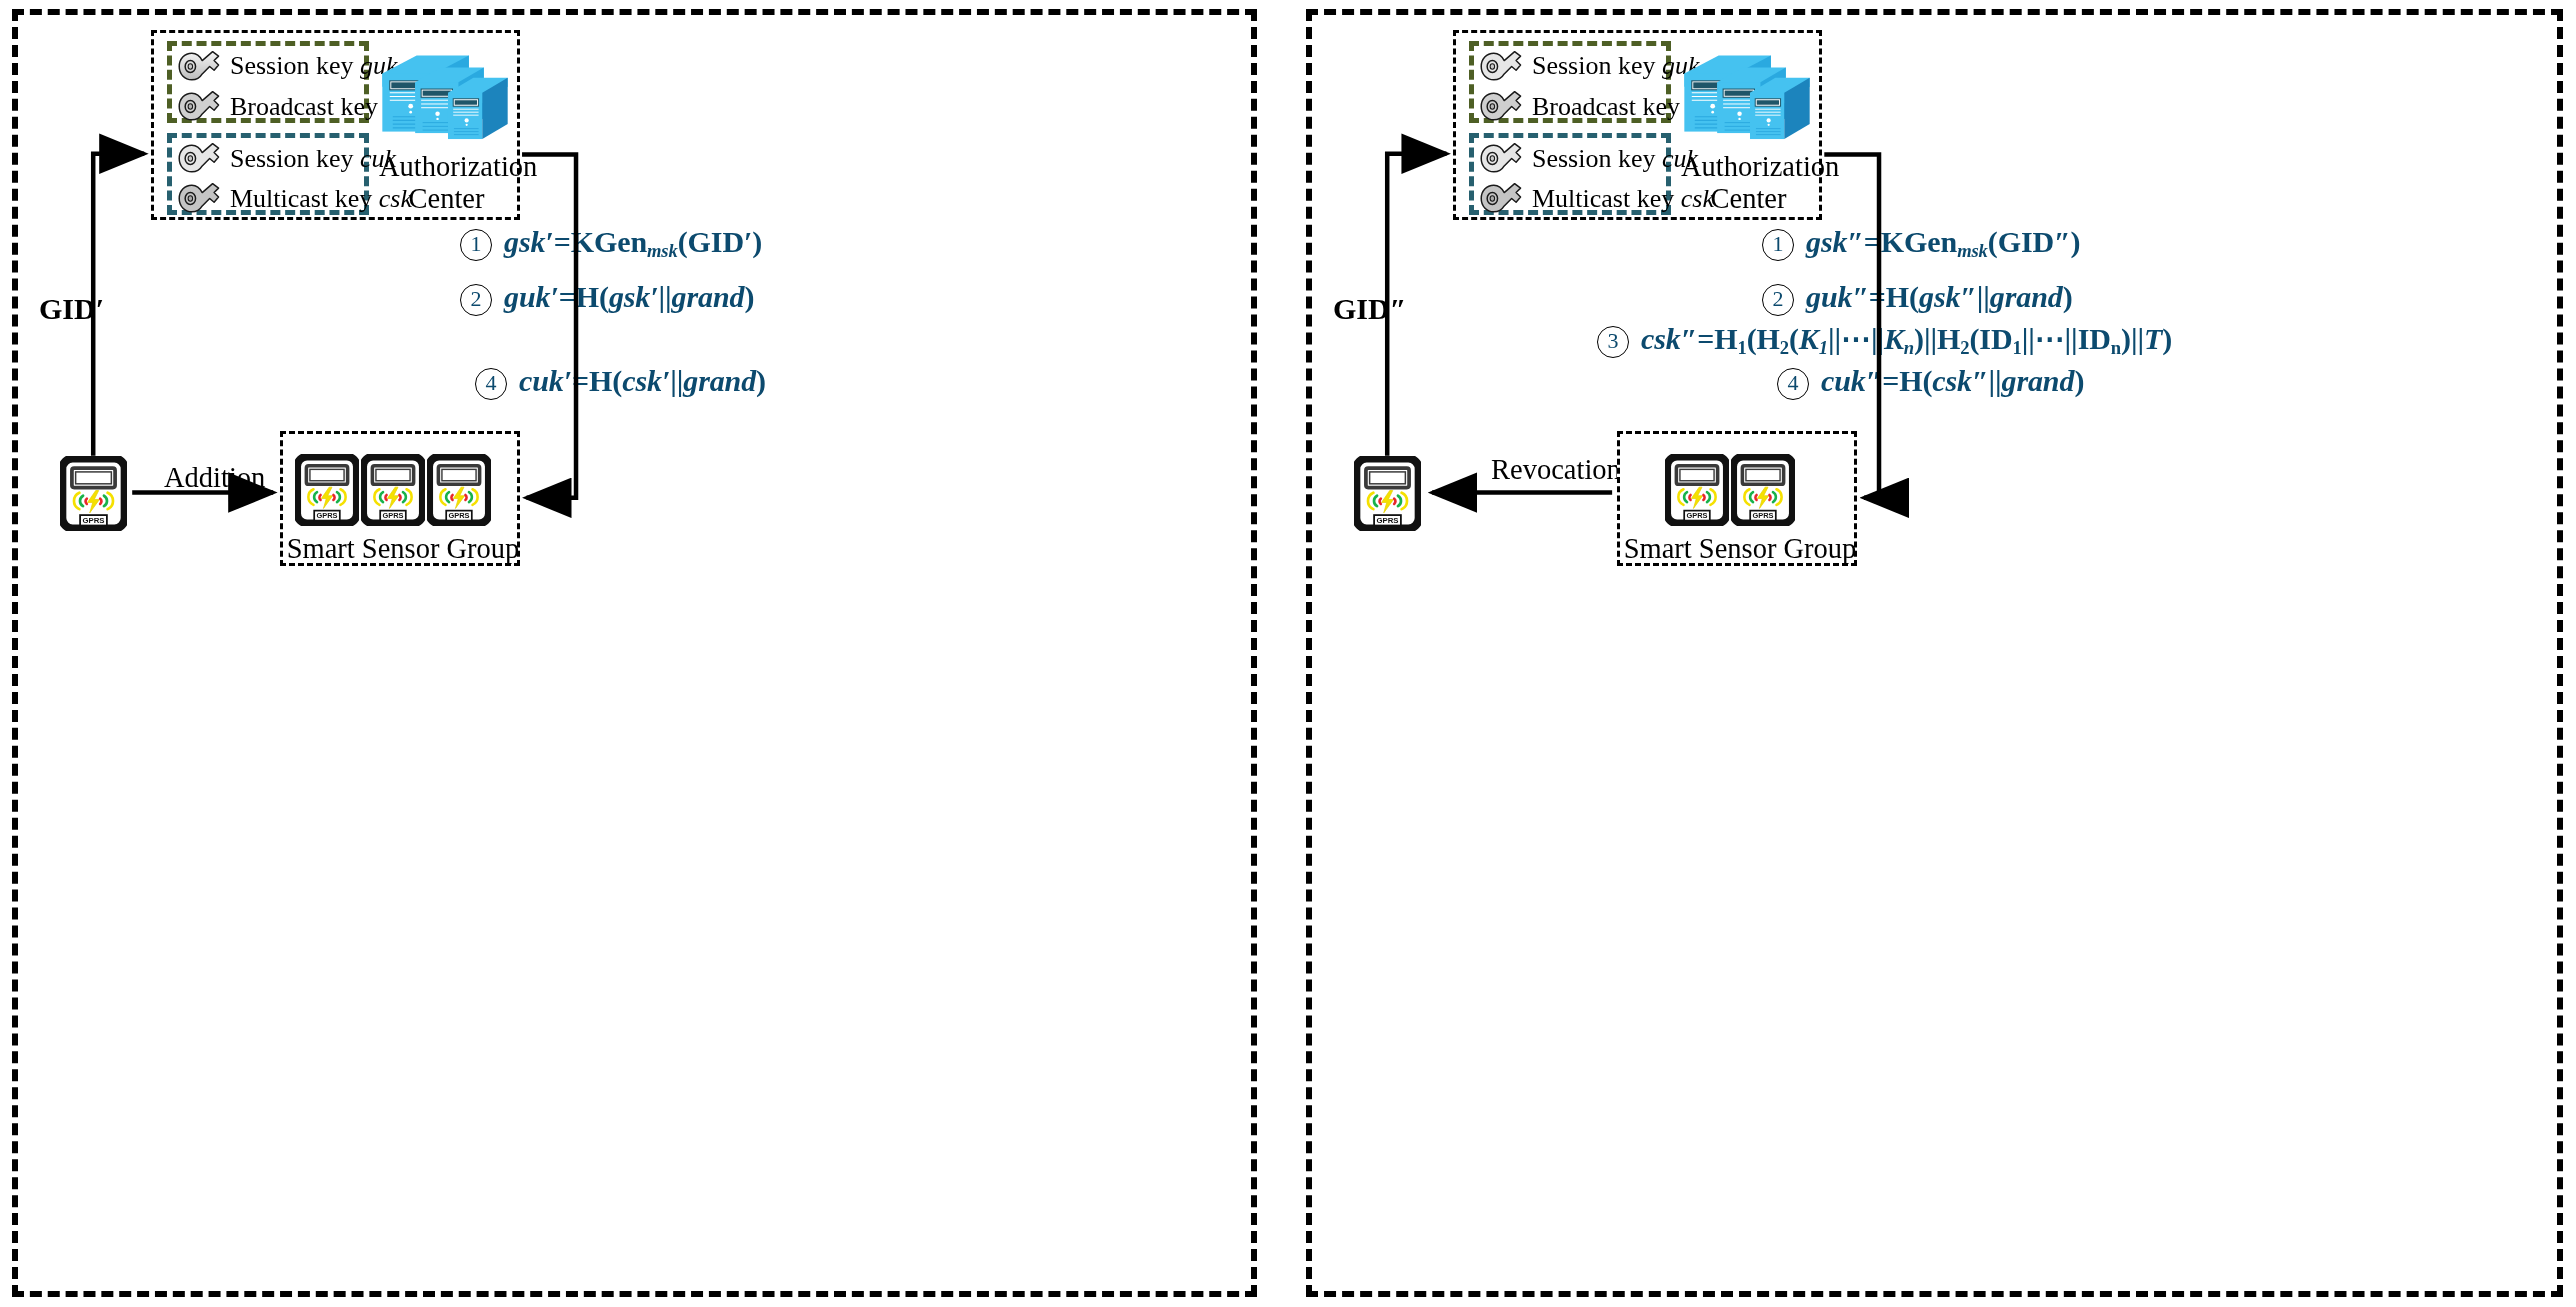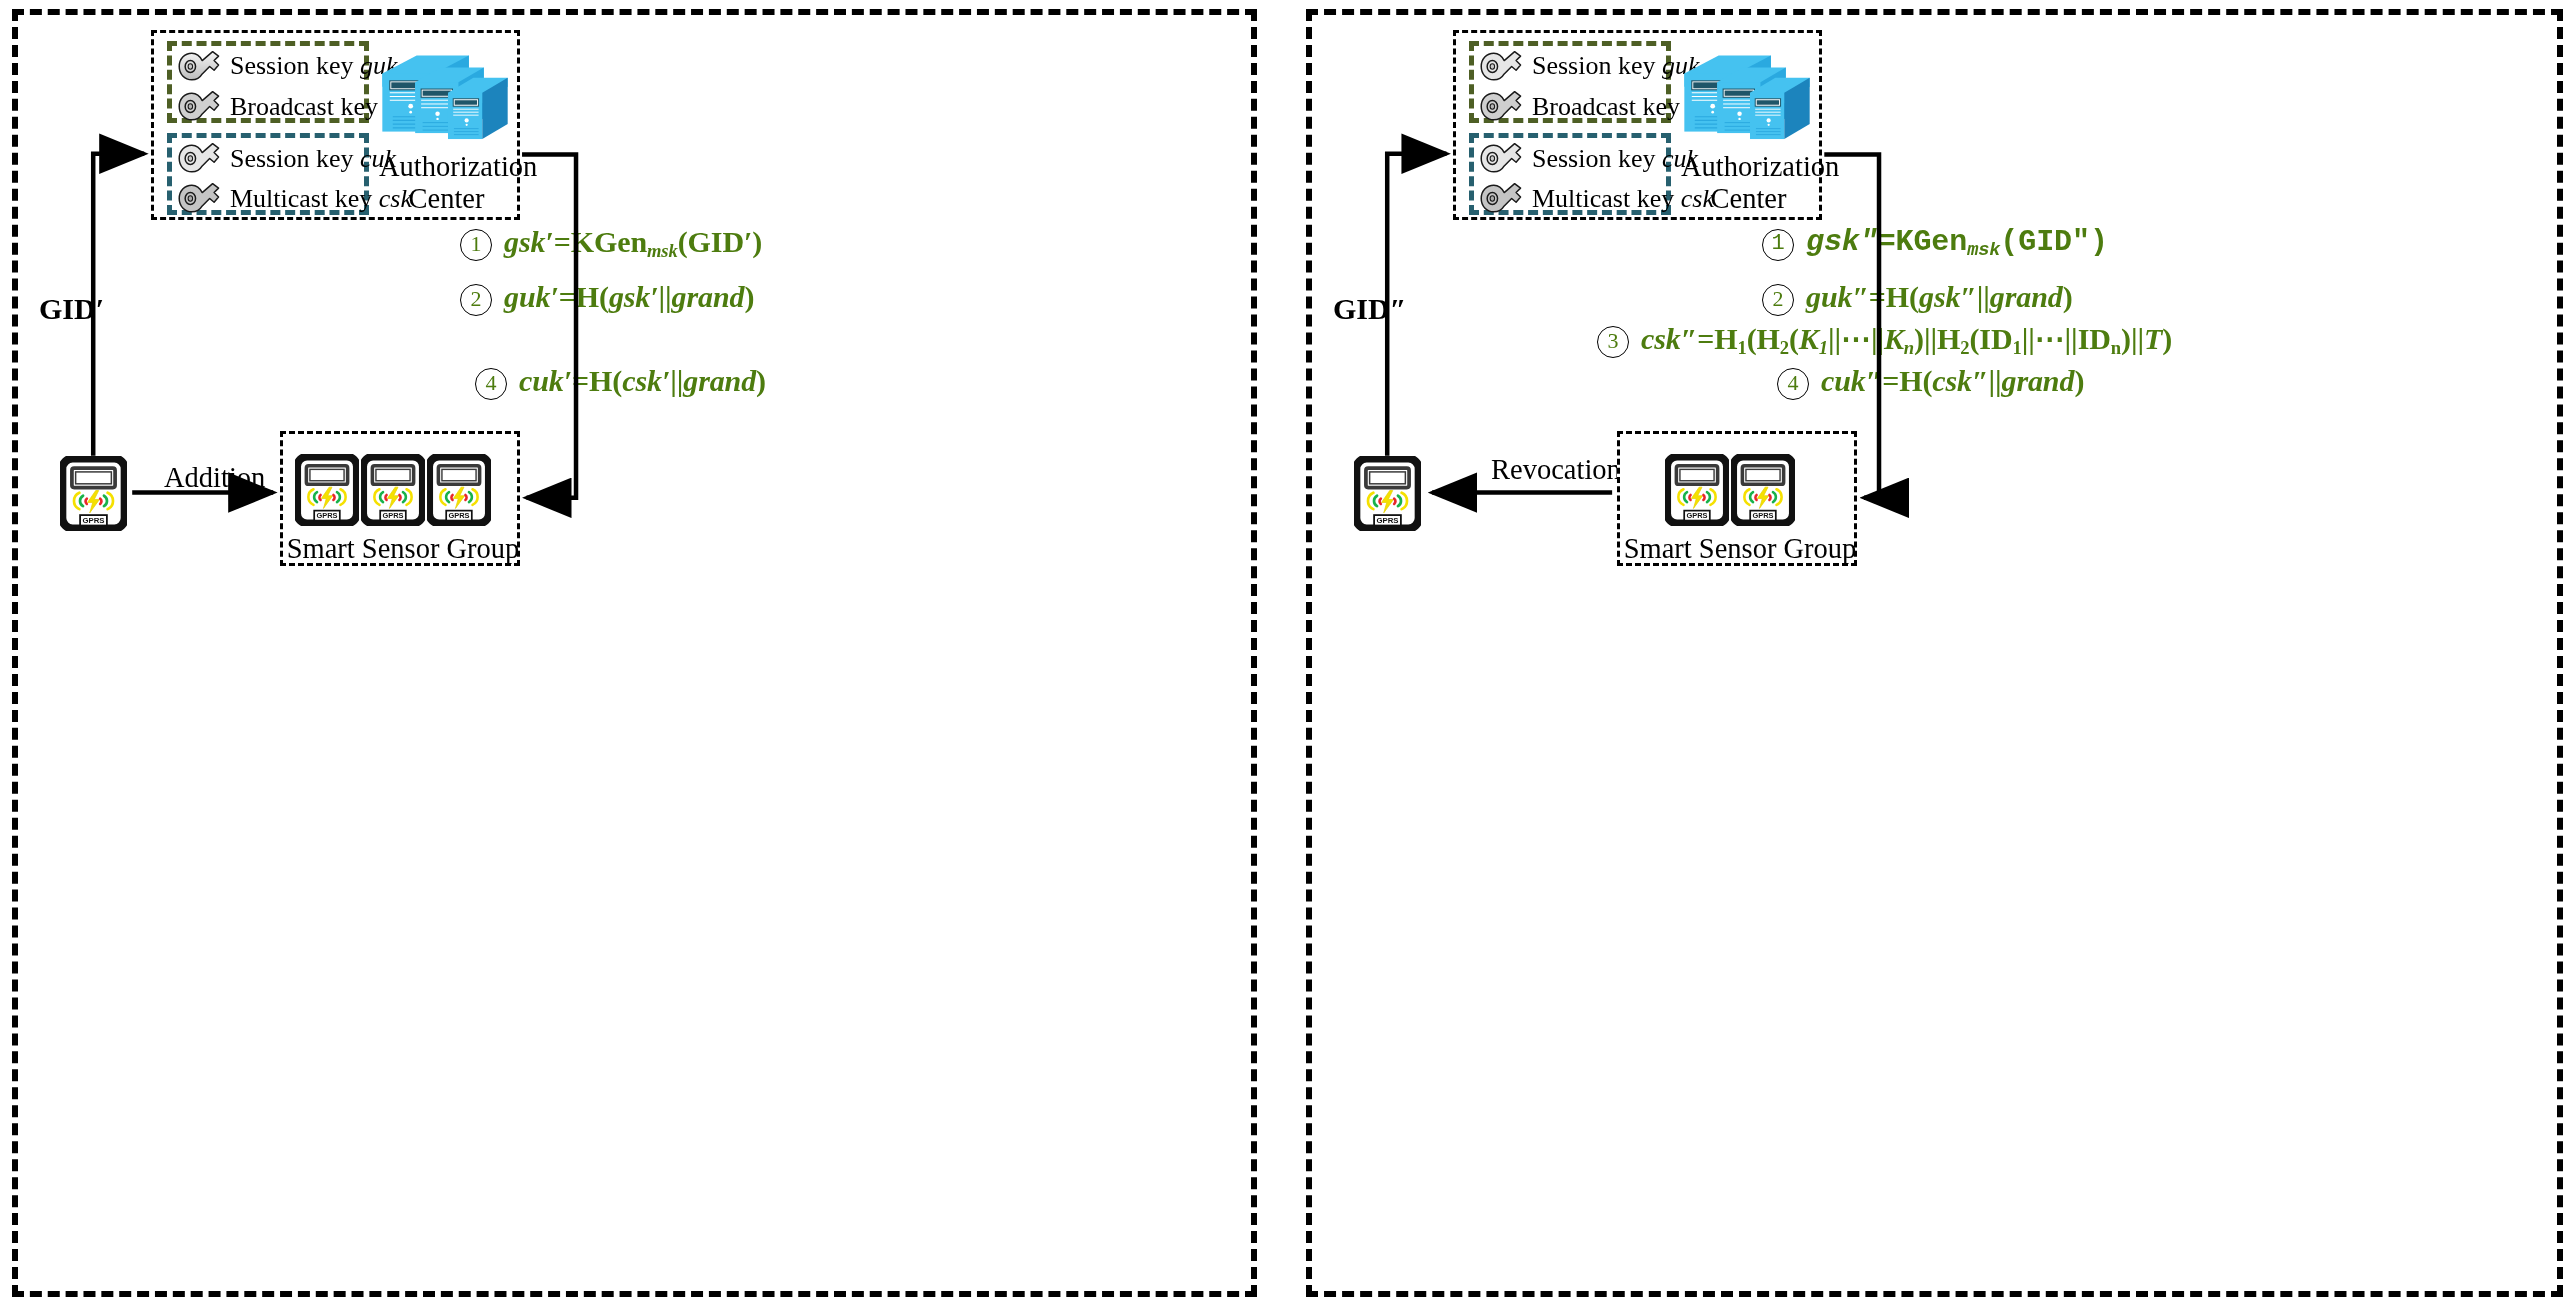--- a/index.html
+++ b/index.html
@@ -61,21 +61,21 @@
     color:#000;
     white-space:nowrap;
   }
 
   
   .formula{
     position:absolute;
     font-family:"Liberation Serif", serif;
     font-size:30px;
     font-weight:bold;
-    color:#4d7c0f;
+    color:#0c4a6e;
     white-space:nowrap;
     letter-spacing:-0.1px;
   }
   .formula .circnum{
     display:inline-block;
     width:30px;height:30px;
     border:1.9px solid #000;
     border-radius:50%;
     text-align:center;
     line-height:27px;
@@ -493,21 +493,21 @@
               </g>
           </g>
         </svg>
       </div>
       <div class="ac-caption" style="left:225px;top:118px;width:135px;">
         <div>Authorization</div>
         <div>Center</div>
       </div>
     </div>
 
-    <div class="formula" style="left:450px;top:210px;font-family:Liberation Mono, monospace;">
+    <div class="formula" style="left:450px;top:210px;">
       <span class="circnum">1</span><span class="fbody"><i>gsk″</i>=<span class="up">KGen</span><sub><i>msk</i></sub>(<span class="up">GID″</span>)</span>
     </div>
     <div class="formula" style="left:450px;top:265px;">
       <span class="circnum">2</span><span class="fbody"><i>guk″</i>=<span class="up">H</span>(<i>gsk″</i>||<i>grand</i>)</span>
     </div>
     <div class="formula" style="left:285px;top:306px;">
       <span class="circnum">3</span><span class="fbody"><i>csk″</i>=<span class="up">H</span><sub>1</sub>(<span class="up">H</span><sub>2</sub>(<i>K<sub>1</sub></i>||⋯||<i>K<sub>n</sub></i>)||<span class="up">H</span><sub>2</sub>(<span class="up">ID</span><sub>1</sub>||⋯||<span class="up">ID</span><sub>n</sub>)||<i>T</i>)</span>
     </div>
     <div class="formula" style="left:465px;top:349px;">
       <span class="circnum">4</span><span class="fbody"><i>cuk″</i>=<span class="up">H</span>(<i>csk″</i>||<i>grand</i>)</span>

